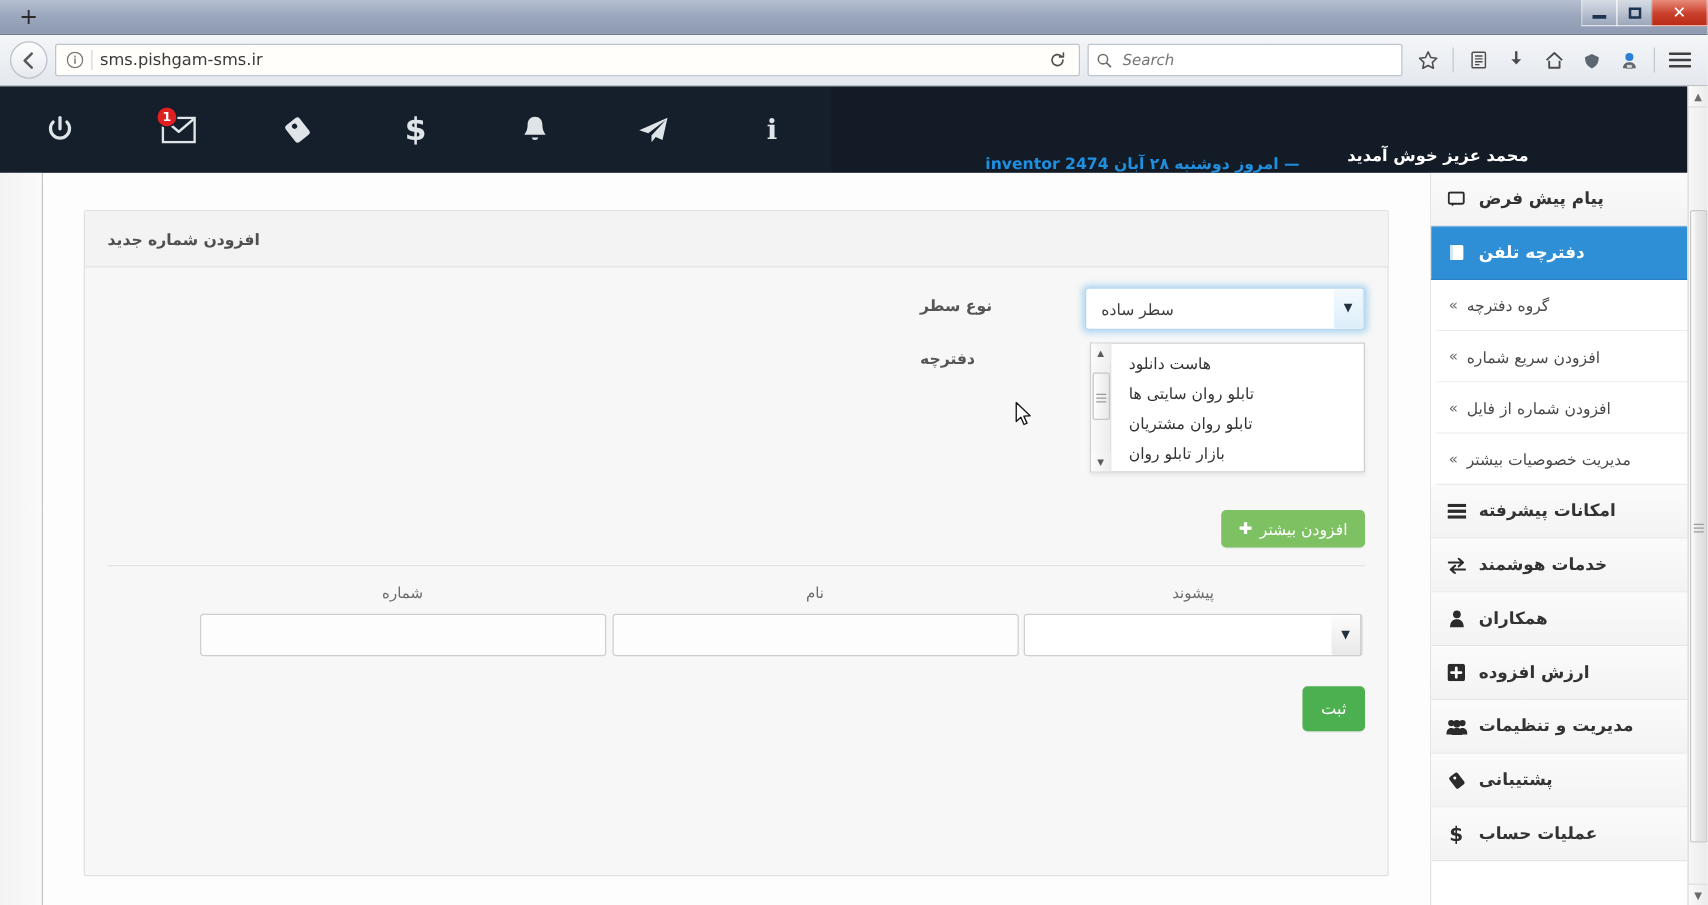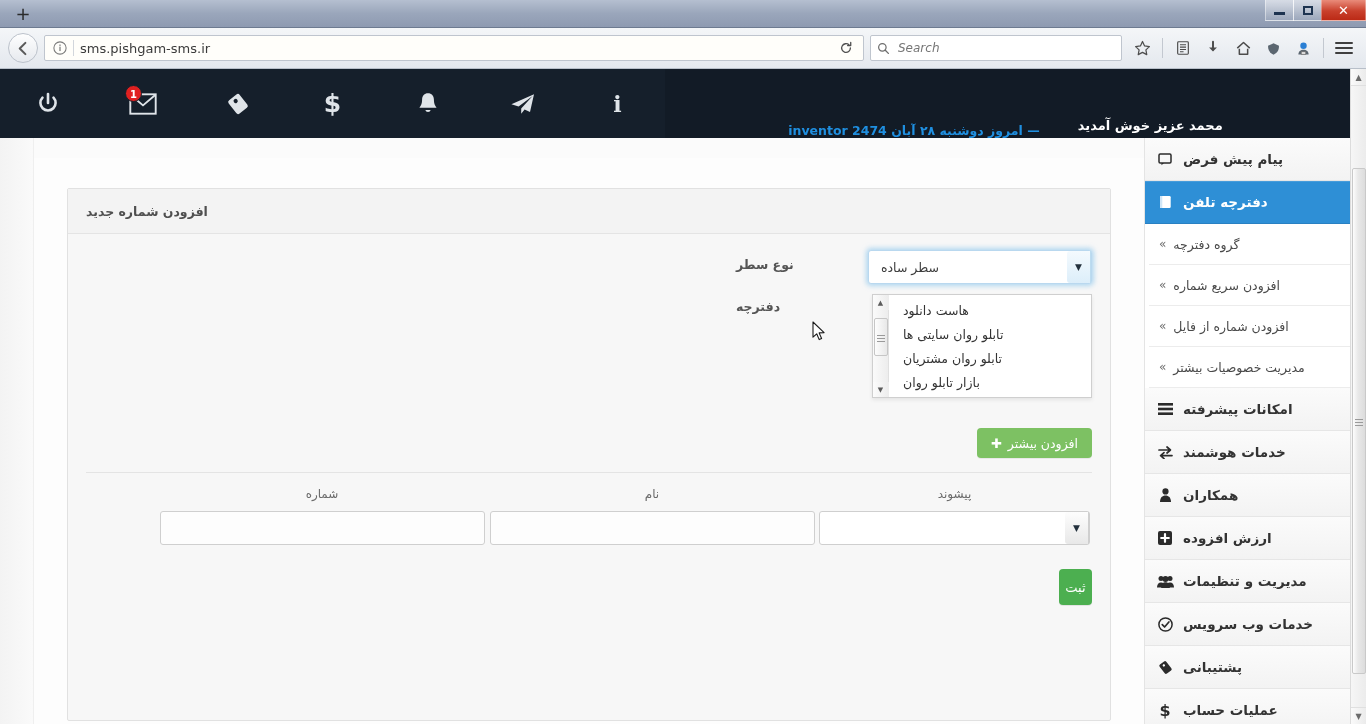--- a/index.html
+++ b/index.html
@@ -266,21 +266,20 @@
     color: #4a4a4a; font-size: 12.5px;
   }
   .sub-item .si-label { order: 1; }
   .sub-item .si-chev { order: 2; color: #6f6f6f; font-size: 12px; }
 
   
   .content {
     position: absolute; top: 0; right: 206px; left: 34px; bottom: 0;
     background: #737373;
     overflow: hidden;
-    margin-top: 20px;
   }
   .content-inner {
     position: absolute; top: 0; left: 0; right: 0; height: 601px;
     background: #fdfdfd;
     box-shadow: 0 3px 7px rgba(0,0,0,.09);
   }
   .panel {
     position: absolute;
     top: 30px; right: 33px; left: 33px; bottom: 38px;
     background: #f7f7f7;
@@ -419,21 +418,21 @@
     border: 1px solid #cfcfcf; border-radius: 3px;
     background: #fdfdfd; outline: none;
     font-family: "DejaVu Sans", "Liberation Sans", sans-serif;
     font-size: 12.5px; color: #333;
     padding: 0 10px; direction: rtl; text-align: right;
   }
   .sel-prefix { width: 271px; }
 
   .submit-wrap { display: flex; justify-content: flex-start; padding: 14px 0 18px 0; }
   .btn-submit {
-    background: #4caf50; height: 36px; width: 33px;
+    background: #4caf50; height: 36px; width: 50px;
     box-shadow: 0 1px 0 rgba(0,0,0,.08);
     font-size: 13px;
   }
 
   
   .cursor {
     position: absolute; left: 812px; top: 252px;
     width: 14px; height: 21px; z-index: 60; pointer-events: none;
   }
 </style>
@@ -687,29 +686,20 @@
                   <circle cx="4" cy="3.4" r="2.5" fill="#2b2b2b"></circle>
                   <circle cx="13" cy="3.4" r="2.5" fill="#2b2b2b"></circle>
                   <circle cx="8.5" cy="3.9" r="3" fill="#2b2b2b"></circle>
                   <path d="M0 12.6 C0 9.2 1.6 7.4 4 7.4 C6.4 7.4 8 9.2 8 12.6 Z" fill="#2b2b2b"></path>
                   <path d="M9 12.6 C9 9.2 10.6 7.4 13 7.4 C15.4 7.4 17 9.2 17 12.6 Z" fill="#2b2b2b"></path>
                   <path d="M4.2 13 C4.2 9.2 6 7.2 8.5 7.2 C11 7.2 12.8 9.2 12.8 13 Z" fill="#2b2b2b"></path>
                 </svg>
             </span>
           </div>
 
-          <div class="menu-item">
-            <span class="mi-label">خدمات وب سرویس</span>
-            <span class="mi-icon">
-              <svg width="15" height="15" viewBox="0 0 15 15">
-                  <circle cx="7.5" cy="7.5" r="6.6" fill="none" stroke="#2b2b2b" stroke-width="1.5"></circle>
-                  <path d="M4.3 7.6 L6.6 10 L10.9 5" fill="none" stroke="#2b2b2b" stroke-width="1.7" stroke-linecap="round" stroke-linejoin="round"></path>
-                </svg>
-            </span>
-          </div>
 
           <div class="menu-item">
             <span class="mi-label">پشتیبانی</span>
             <span class="mi-icon">
               <svg width="15" height="15" viewBox="0 0 15 15">
                   <g transform="rotate(-38 7.5 7.5)">
                     <rect x="3.3" y="1.8" width="8.4" height="11.4" rx="1.6" fill="#2b2b2b"></rect>
                     <circle cx="7.5" cy="4.8" r="1.2" fill="#ffffff"></circle>
                   </g>
                 </svg>

